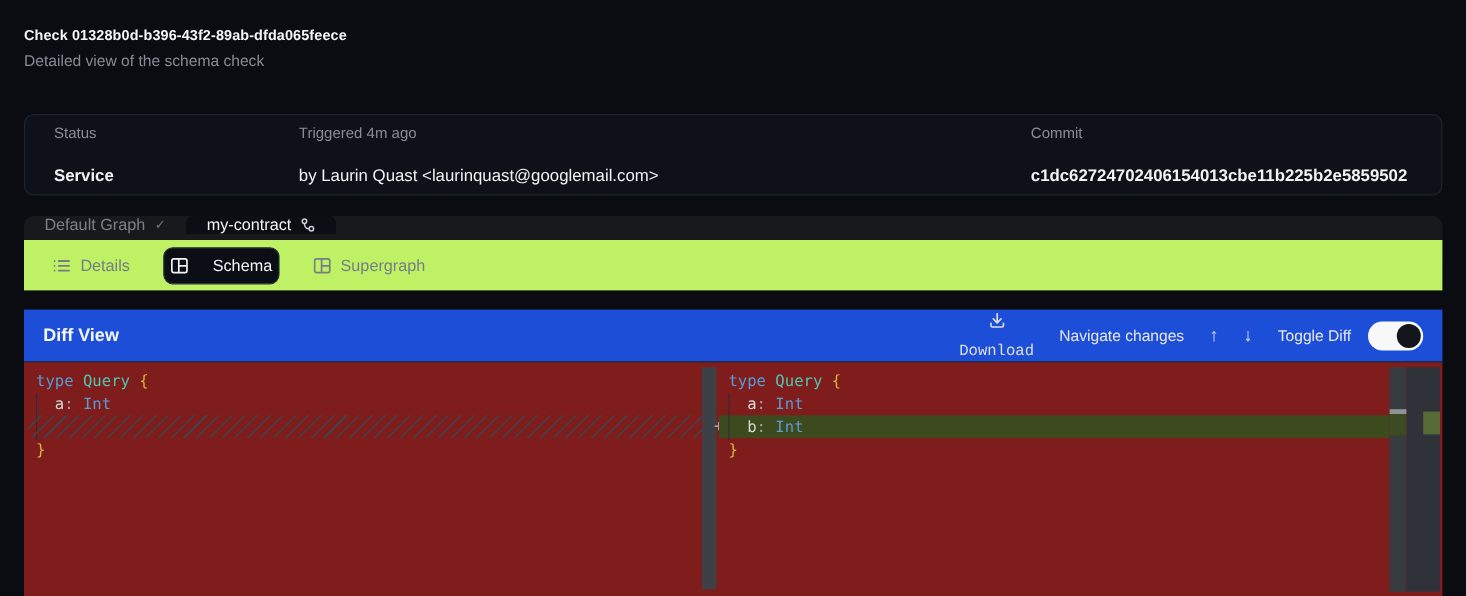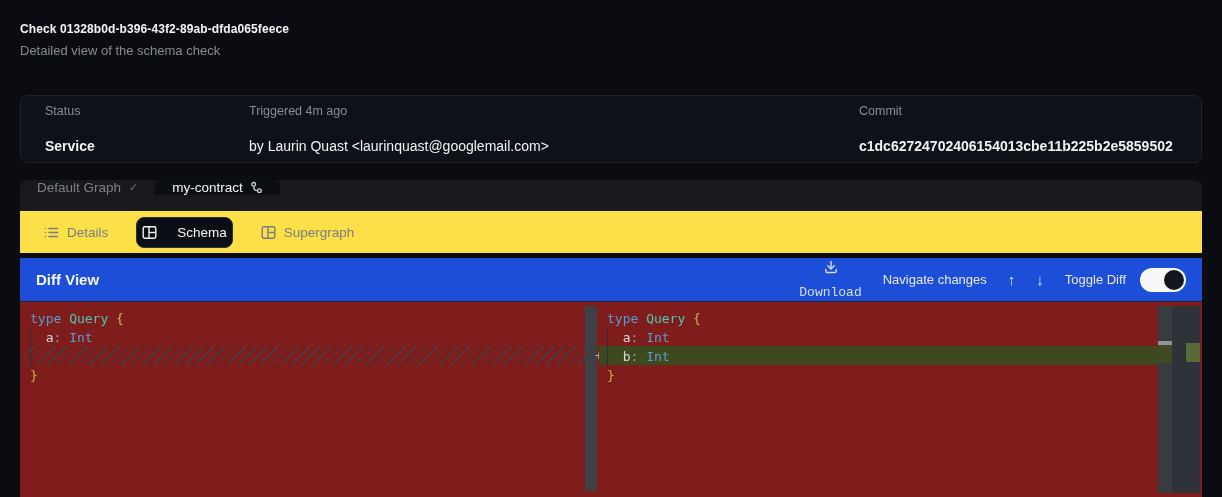--- a/index.html
+++ b/index.html
@@ -31,22 +31,22 @@
   .graph-tabs{
     position:absolute;left:20px;right:20px;top:180px;height:36px;
     background:#18191d;border-radius:8px 8px 0 0;display:flex;align-items:flex-start;
   }
   .gtab{display:flex;align-items:center;gap:7px;padding:0 17px;font-size:13.5px;color:#7b8189;cursor:pointer;}
   .gtab .check{font-size:11px;color:#6e747c;margin-left:1px;}
   .gtab.active{background:#0b0e13;color:#f2f3f5;border-radius:6px 6px 0 0;}
   .gtab svg{display:block;}
   
   .view-tabs{
-    position:absolute;left:20px;right:20px;top:211px;height:42px;
-    background:#fde047;display:flex;align-items:center;padding-left:24px;gap:28px;box-sizing:border-box;
+    position:absolute;left:20px;right:20px;top:200px;height:42px;
+    background:#bef264;display:flex;align-items:center;padding-left:24px;gap:28px;box-sizing:border-box;
   }
   .vtab{display:flex;align-items:center;gap:8px;font-size:13.5px;color:#777d86;cursor:pointer;}
   .vtab svg{display:block;}
   .vtab.active{
     color:#f4f5f6;background:#0b0e14;border:1px solid #2a3442;border-radius:8px;
     padding:7px 5px;
     gap:20px;
   }
   
   .diff-header{

